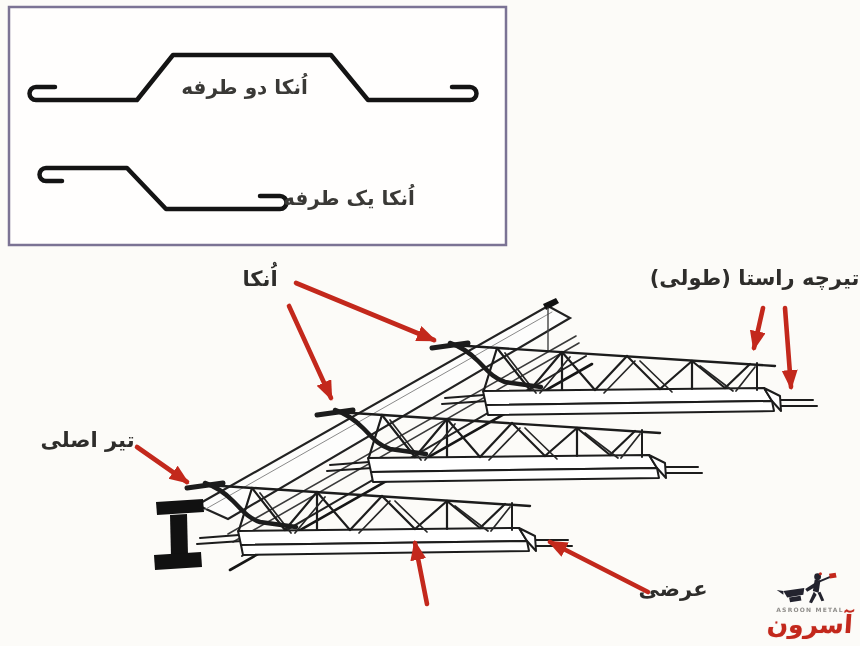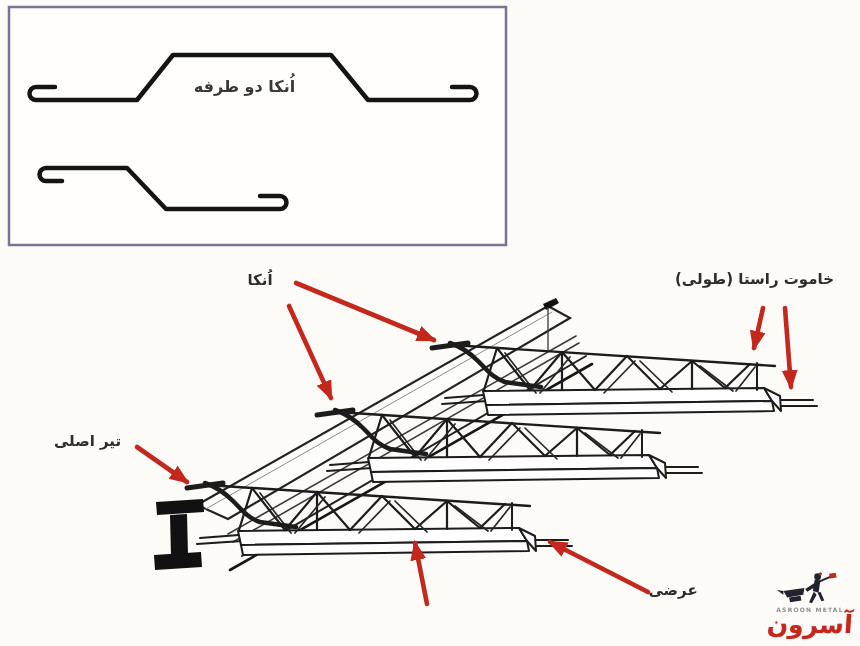--- a/index.html
+++ b/index.html
@@ -15,22 +15,22 @@
     position:absolute;
     direction:rtl;
     color:#2e2d2b;
     font-weight:600;
     display:flex;align-items:center;justify-content:center;
     text-align:center;
     line-height:1.1;
     white-space:nowrap;
     user-select:none;
   }
-  .lbl.main{font-size:15px;}
-  .lbl.legend{font-size:16px;color:#3a3936;}
+  .lbl.main{font-size:21px;}
+  .lbl.legend{font-size:20px;color:#3a3936;}
   .watermark{
     position:absolute;left:760px;top:570px;width:100px;height:76px;
     display:flex;flex-direction:column;align-items:center;justify-content:flex-start;
   }
   .wm-en{
     font-size:6px;color:#8f8d8a;letter-spacing:1.2px;margin-top:-2px;
     font-weight:600;
   }
   .wm-fa{
     direction:rtl;font-size:25px;font-weight:bold;color:#c3281c;
@@ -131,24 +131,25 @@
       <path d="M763,308 L754,348"></path>
       <path d="M785,308 L791,387"></path>
       <path d="M137,447 L187,482"></path>
       <path d="M648,592 L550,542"></path>
       <path d="M427,604 L415,543"></path>
     </g>
   </svg>
 
   <div class="lbl legend" style="left:172px;top:72px;width:145px;height:30px;">اُنکا دو طرفه</div>
 
+  <div class="lbl legend" style="left:284px;top:183px;width:130px;height:30px;">اُنکا یک طرفه</div>
 
   <div class="lbl main" style="left:228px;top:266px;width:64px;height:28px;">اُنکا</div>
 
-  <div class="lbl main" style="left:652px;top:264px;width:205px;height:30px;">خاموت راستا (طولی)</div>
+  <div class="lbl main" style="left:652px;top:264px;width:205px;height:30px;">تیرچه راستا (طولی)</div>
 
   <div class="lbl main" style="left:40px;top:427px;width:95px;height:28px;text-align:center;">تیر اصلی</div>
 
   <div class="lbl main" style="left:634px;top:576px;width:78px;height:28px;">عرضی</div>
 
 
   <div class="watermark">
     <svg width="72" height="38" viewBox="0 0 72 40">
 
       <path d="M8,22 L30,19 L29,26 L12,29 Z" fill="#23232e"></path>

